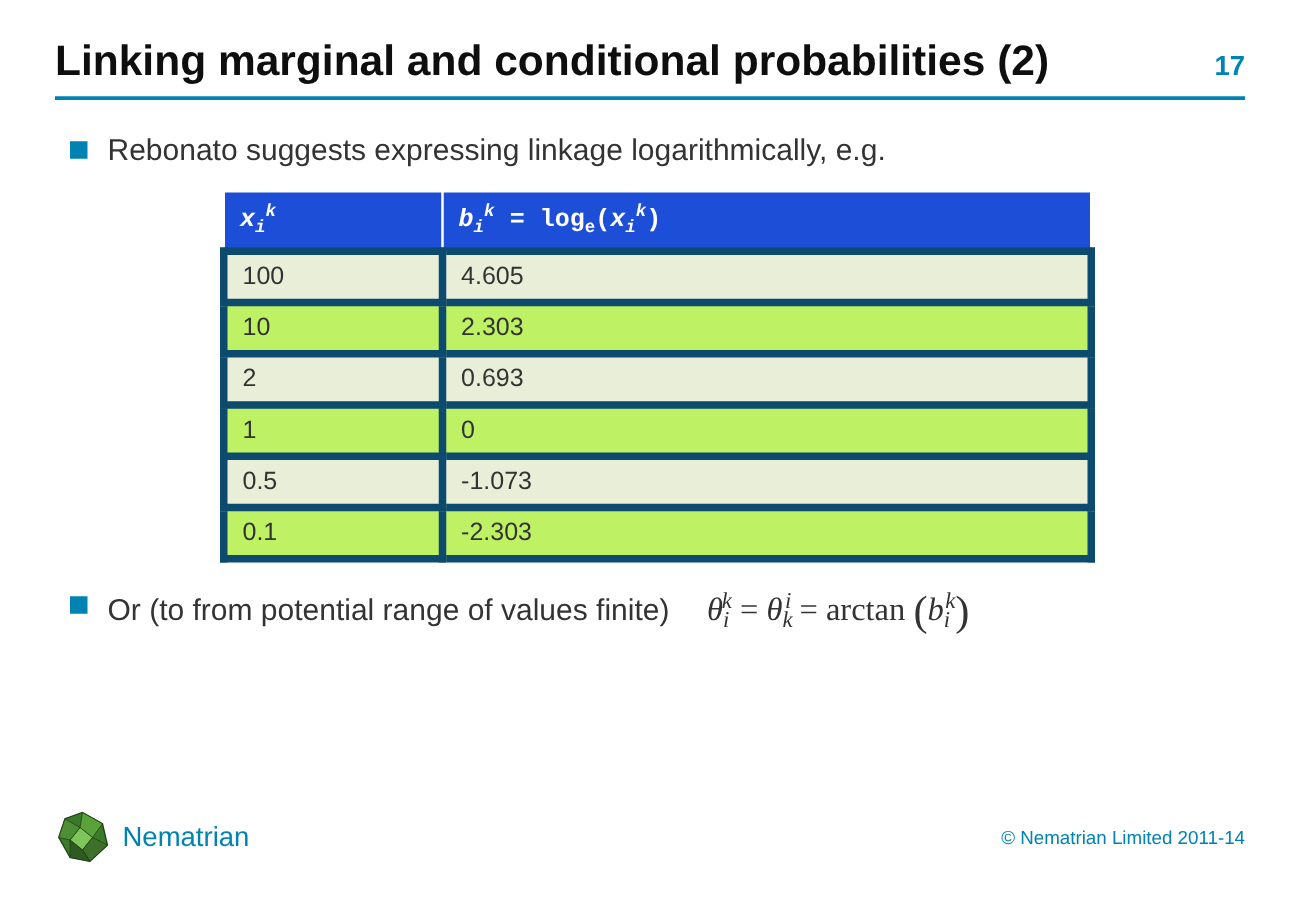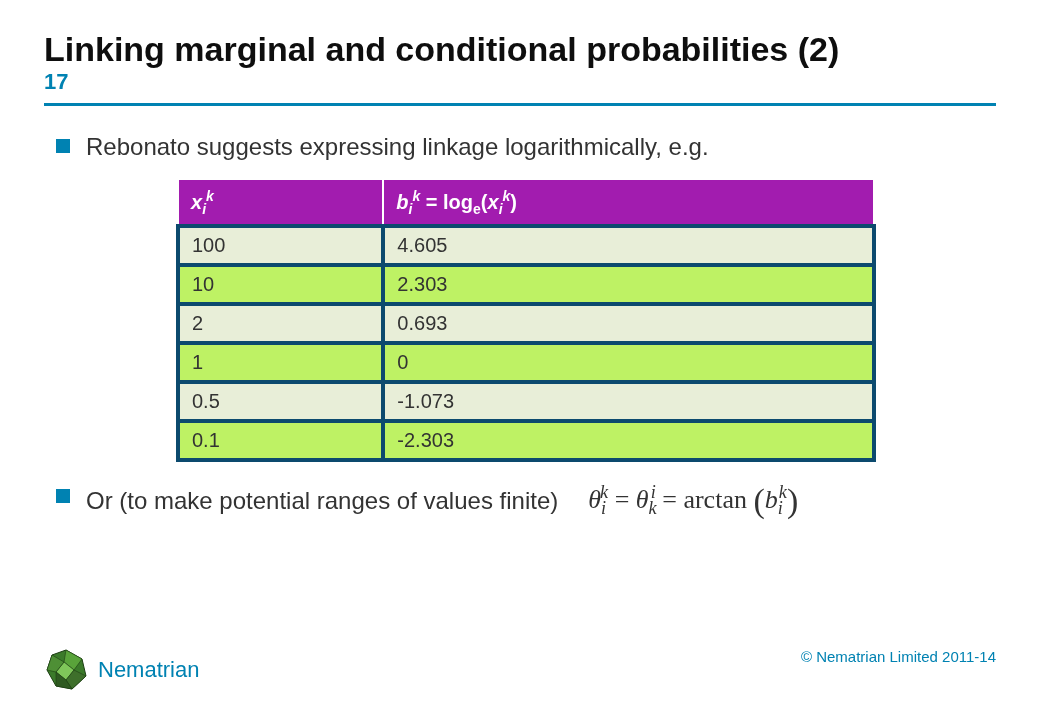--- a/index.html
+++ b/index.html
@@ -16,21 +16,20 @@
     position: relative;
     width: 1040px;
     height: 720px;
     box-sizing: border-box;
   }
   .title-row {
     display: flex;
     align-items: baseline;
     justify-content: space-between;
     padding: 30px 44px 0 44px;
-    flex-direction: column;
   }
   .title {
     font-size: 34px;
     font-weight: bold;
     color: #0e0e0e;
     letter-spacing: 0px;
   }
   .page-number {
     font-size: 22px;
     font-weight: bold;
@@ -68,35 +67,36 @@
   }
   .table-wrap {
     margin: 6px 0 18px 120px;
   }
   table.data {
     border-collapse: collapse;
     width: 700px;
     font-size: 20px;
   }
   table.data th {
-    background: #a21caf;
+    background: #1d4ed8;
     color: #ffffff;
     text-align: left;
     padding: 8px 12px;
     font-weight: bold;
     border: 2px solid #ffffff;
     font-style: normal;
+    font-family: Liberation Mono, monospace;
   }
   table.data th .hdr-var {
     font-style: italic;
     font-weight: bold;
   }
   table.data td {
     padding: 6px 12px;
-    border: 4px solid #0c4a6e;
+    border: 6px solid #0c4a6e;
     color: #333;
   }
   table.data tr.odd td { background: #e8eed8; }
   table.data tr.even td { background: #bef264; }
   .mi { font-style: italic; }
   .sup { font-size: 0.7em; vertical-align: super; font-style: italic; }
   .sub { font-size: 0.7em; vertical-align: sub; font-style: italic; }
   .roman { font-style: normal; }
   .infty { font-family: "Times New Roman", serif; }
   .bullet-flex {
@@ -110,20 +110,21 @@
   }
   .theta-formula .sup { font-style: italic; }
   .theta-formula .sub { font-style: italic; }
   .footer {
     position: absolute;
     bottom: 28px;
     left: 0;
     right: 0;
     padding: 0 44px;
     display: flex;
+    align-items: center;
     justify-content: space-between;
   }
   .footer-left {
     display: flex;
     align-items: center;
     gap: 10px;
   }
   .brand {
     font-size: 22px;
     color: #0082b2;
@@ -199,21 +200,21 @@
               <td>0.1</td>
               <td>-2.303</td>
             </tr>
         </tbody>
       </table>
     </div>
 
     <ul class="bullets">
       <li>
         <div class="bullet-flex">
-          <span>Or (to make potential ranges of values finite)</span>
+          <span>Or (to from potential range of values finite)</span>
           <span class="theta-formula">
             <span class="mi">θ</span><span class="sub">i</span><span class="sup" style="margin-left:-6px">k</span>
             <span> = </span>
             <span class="mi">θ</span><span class="sub">k</span><span class="sup" style="margin-left:-6px">i</span>
             <span> = </span>
             <span>arctan</span>
             <span class="big-paren">(</span><span class="mi">b</span><span class="sub">i</span><span class="sup" style="margin-left:-4px">k</span><span class="big-paren">)</span>
           </span>
         </div>
       </li>

